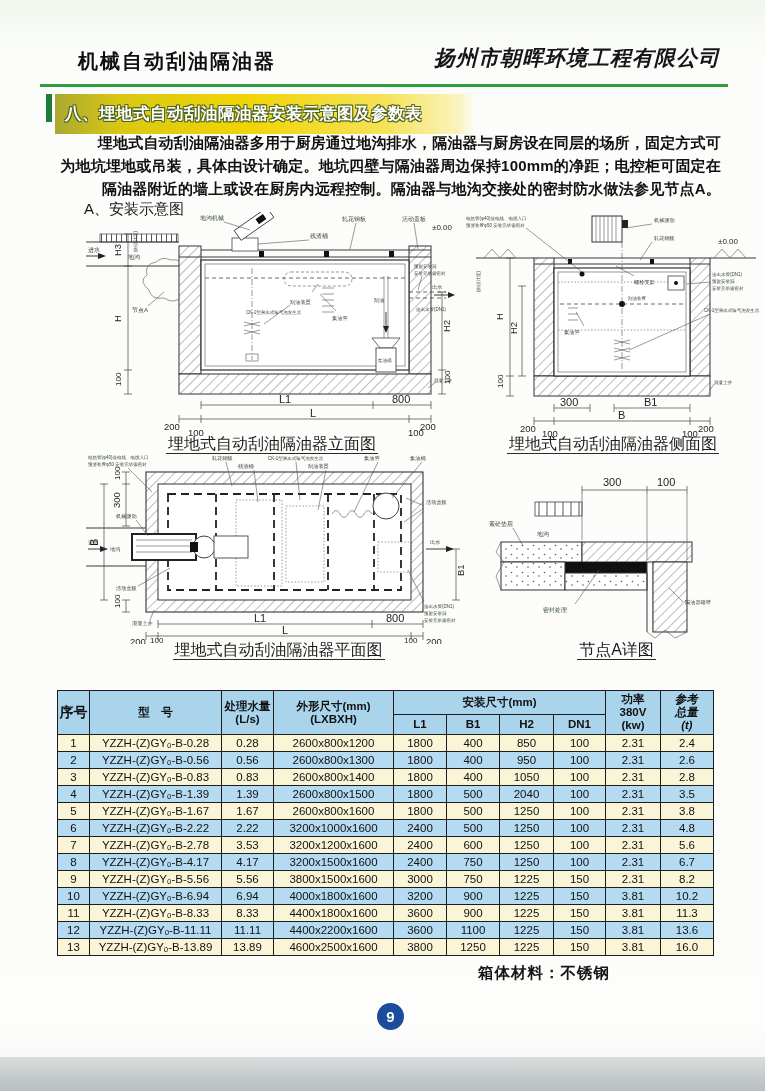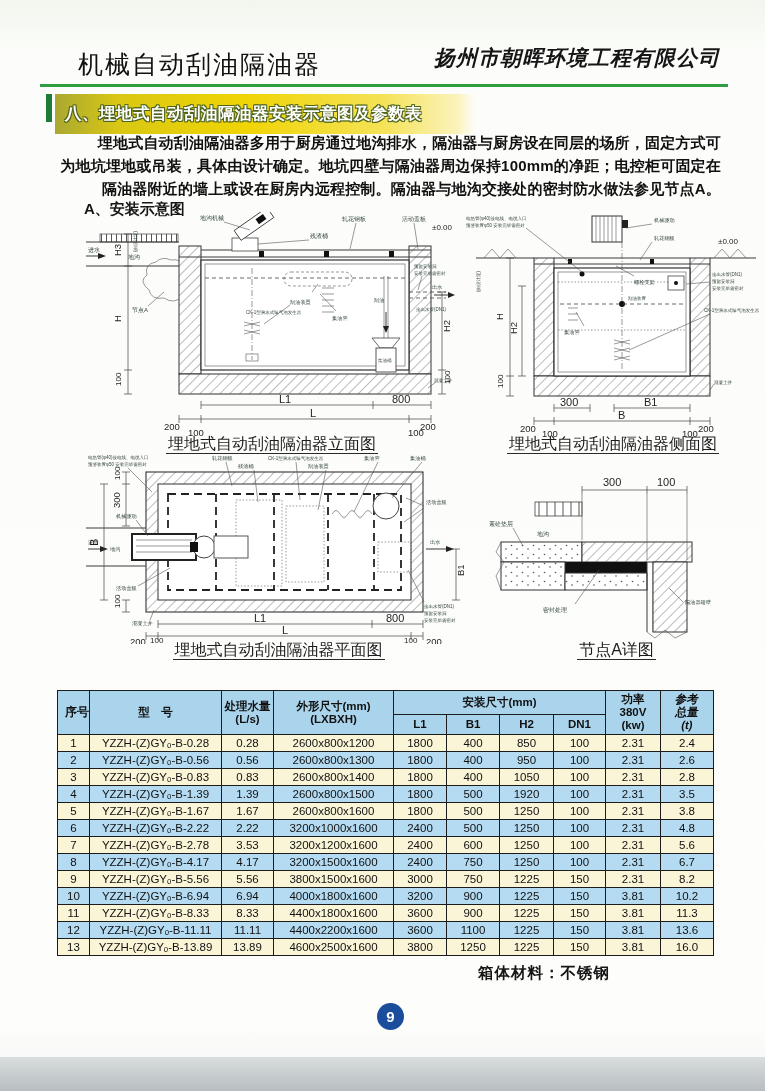--- a/index.html
+++ b/index.html
@@ -1,53 +1,53 @@
 <!DOCTYPE html>
 <html><head>
 <meta charset="utf-8">
 <style>
   html,body{margin:0;padding:0;}
   body{width:765px;height:1091px;position:relative;overflow:hidden;
        background:linear-gradient(180deg,#f1f6ee 0%,#fcfdfa 5%,#fdfdfb 94%,#f2f4f4 100%);
        font-family:"Liberation Sans","DejaVu Sans",sans-serif;color:#161616;}
   .abs{position:absolute;}
-  .doc-title{left:78px;top:48px;font-size:25px;font-weight:400;letter-spacing:2px;color:#101010;}
+  .doc-title{left:78px;top:48px;font-size:20px;font-weight:700;letter-spacing:2px;color:#101010;}
   .company{left:420px;top:44px;width:300px;text-align:right;font-family:"Liberation Serif","DejaVu Serif",serif;
            font-style:italic;font-weight:700;font-size:21px;letter-spacing:1px;color:#151515;}
   .green-rule{left:40px;top:84px;width:688px;height:2.5px;background:#2f9e41;}
   .sec-bar-accent{left:46px;top:94px;width:6px;height:28px;background:#1d7c38;}
   .sec-bar{left:55px;top:94px;width:420px;height:40px;
            background:linear-gradient(90deg,#aaa832 0%,#d9c713 15%,#f0d405 45%,#f5e256 78%,#fbf3bd 96%,rgba(251,243,189,0) 100%);
            display:flex;align-items:center;}
   .sec-bar span{padding-left:10px;font-size:16.5px;font-weight:900;letter-spacing:.5px;color:#fff;
            text-shadow:1px 1px 0 #50651c,-1px -1px 0 #50651c,1px -1px 0 #50651c,-1px 1px 0 #50651c,0 1px 0 #50651c,0 -1px 0 #50651c;}
   .intro{left:55px;top:132px;width:666px;font-size:15px;font-weight:600;line-height:1.52;
          text-indent:2em;color:#101010;letter-spacing:.2px;text-align:right;}
-  .subhead-a{left:84px;top:200px;font-size:15px;font-weight:700;}
+  .subhead-a{left:84px;top:200px;font-size:15px;font-weight:400;}
   .subhead-b{left:57px;top:661px;font-size:16.5px;font-weight:700;letter-spacing:1px;margin-top:32px;}
   .caption{font-size:16px;color:#1c1c1c;text-align:center;}
   .caption span{border-bottom:1.5px solid #2a2a2a;padding:0 2px 1px 2px;}
   svg text{fill:#32443a;}
   .lbl{font-size:6px;} .lbl-s{font-size:5.2px;} .lbl-xs{font-size:4.5px;}
   .dim{font-size:9.5px;fill:#1f1f1f;} .dim-lg{font-size:11px;fill:#1f1f1f;} .dim-sm{font-size:8px;fill:#1f1f1f;}
   .ln{stroke:#3a3a3a;stroke-width:1;fill:none;}
   .thin{stroke:#555;stroke-width:.6;fill:none;}
   .dimln{stroke:#444;stroke-width:.7;fill:none;}
   .dash{stroke:#444;stroke-width:.8;fill:none;stroke-dasharray:4 3;}
   .dot{stroke:#555;stroke-width:.6;fill:none;stroke-dasharray:1.5 1.8;}
   .bdash{stroke:#222;stroke-width:1.8;fill:none;stroke-dasharray:8 5;}
   
   .ptable{left:57px;top:690px;}
   table{border-collapse:collapse;table-layout:fixed;width:656px;
         font-family:"Liberation Sans","DejaVu Sans",sans-serif;font-size:11.5px;}
   th,td{border:1px solid #1c1c1c;text-align:center;padding:0;overflow:hidden;white-space:nowrap;height:16px;color:#111;}
   thead th{background:#a9d4ec;font-weight:600;line-height:1.12;}
   thead tr:first-child th{height:23px;} thead tr:last-child th{height:19px;}
   tbody tr:nth-child(odd){background:#fbf5d8;} tbody tr:nth-child(even){background:#b4dbf2;}
-  th.xu{white-space:normal;line-height:1.05;font-size:12px;text-align:right;}
+  th.xu{white-space:normal;line-height:1.05;font-size:14px;}
   th.skew div{transform:skewX(-9deg);}
   .note{left:478px;top:963px;font-size:15.5px;font-weight:600;letter-spacing:1px;}
   .pagenum{left:377px;top:1003px;width:27px;height:27px;border-radius:50%;background:#1c4c9c;
            color:#fff;font-size:15px;font-weight:700;display:flex;align-items:center;justify-content:center;}
   .bottom-band{left:0;top:1057px;width:765px;height:34px;background:linear-gradient(180deg,#d9dddd,#b7bec1);}
 </style>
 </head>
 <body>
 
 <div class="abs doc-title">机械自动刮油隔油器</div>
@@ -490,21 +490,21 @@
           <td>2.31</td>
           <td>2.8</td>
         </tr>
         <tr>
           <td>4</td>
           <td>YZZH-(Z)GYₒ-B-1.39</td>
           <td>1.39</td>
           <td>2600x800x1500</td>
           <td>1800</td>
           <td>500</td>
-          <td>1920</td>
+          <td>2040</td>
           <td>100</td>
           <td>2.31</td>
           <td>3.5</td>
         </tr>
         <tr>
           <td>5</td>
           <td>YZZH-(Z)GYₒ-B-1.67</td>
           <td>1.67</td>
           <td>2600x800x1600</td>
           <td>1800</td>

